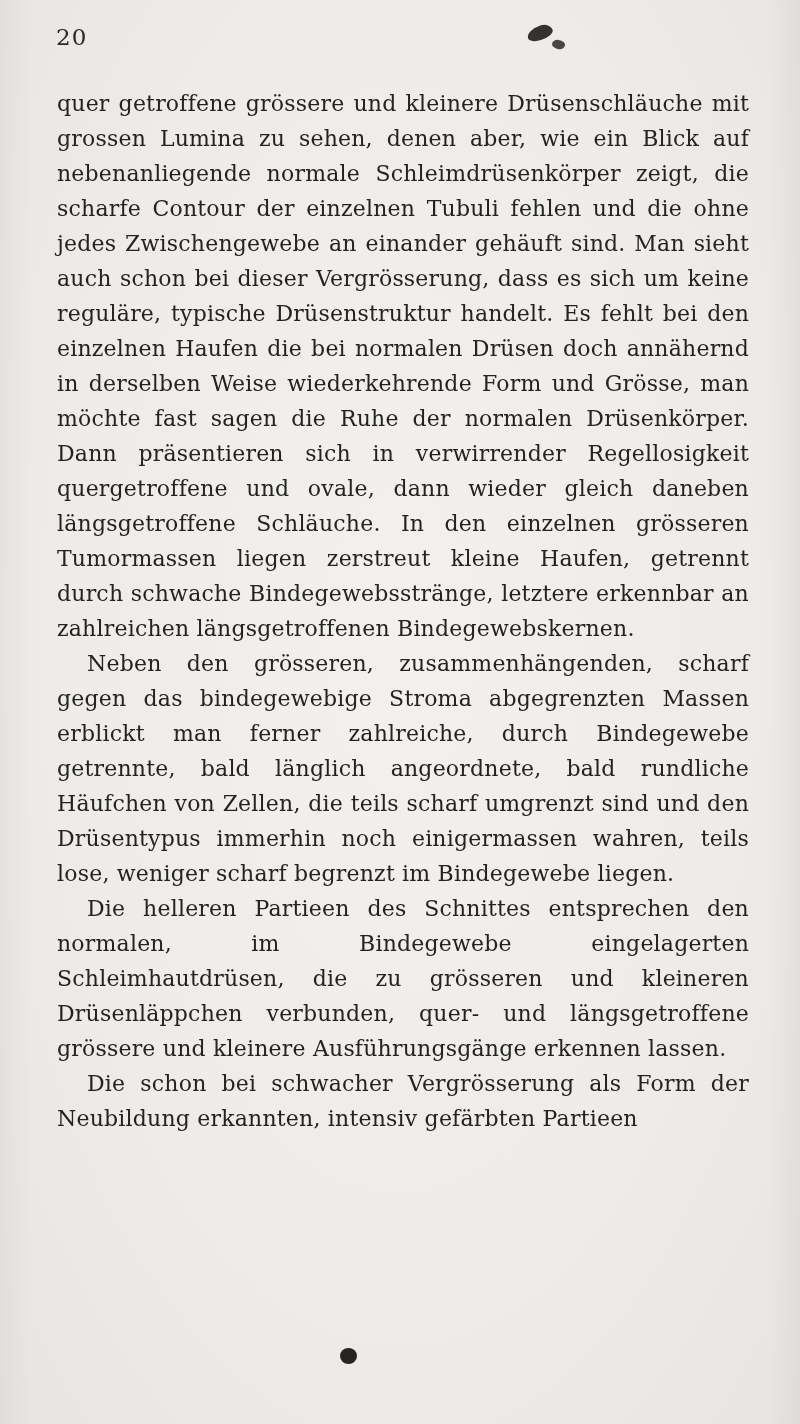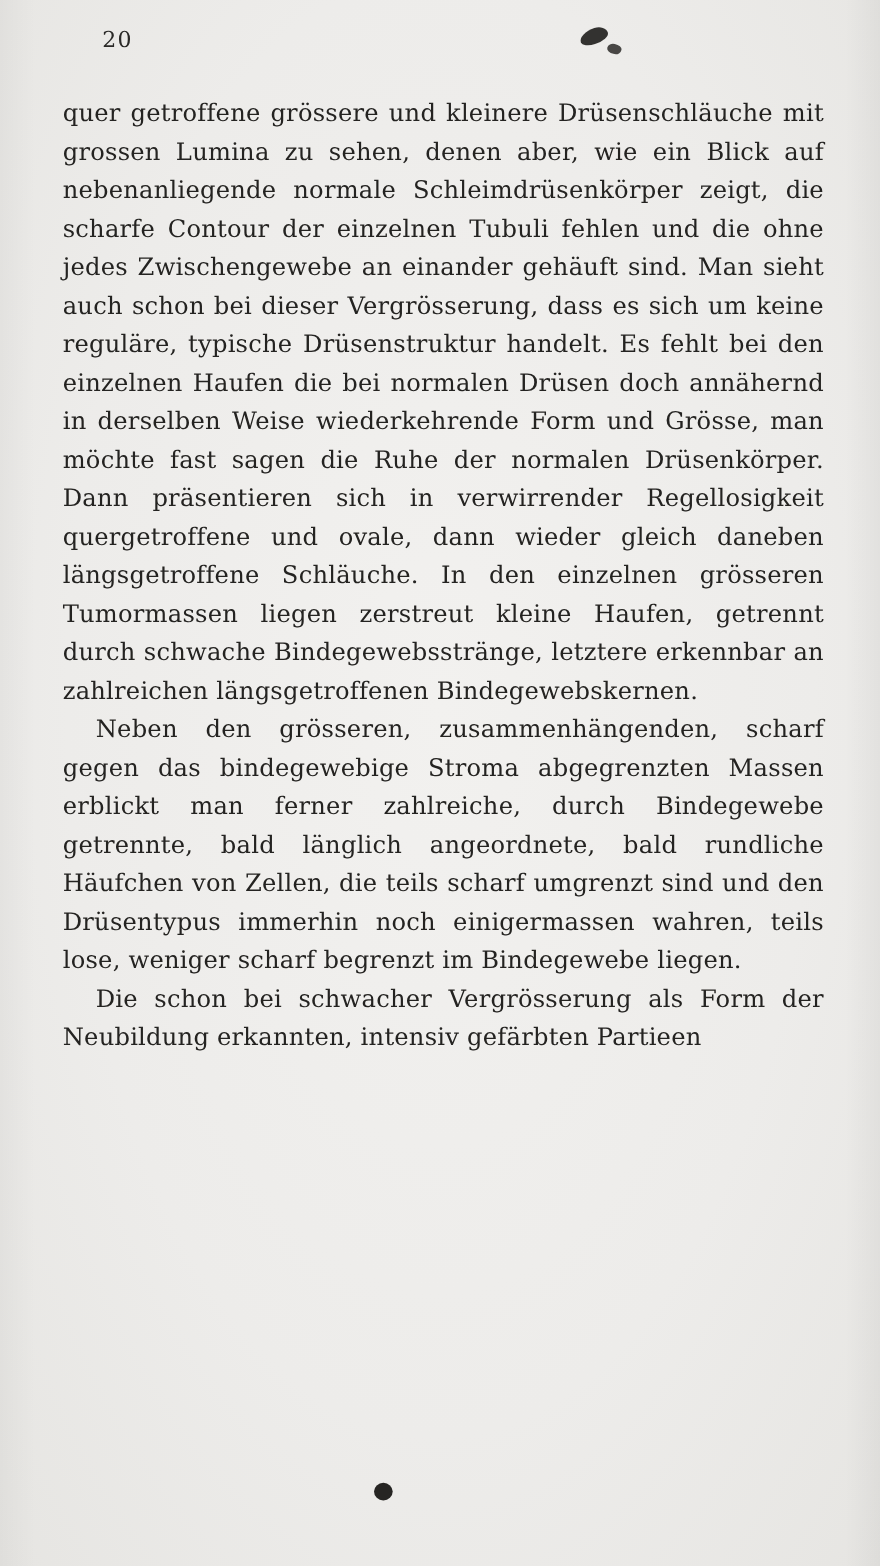--- a/index.html
+++ b/index.html
@@ -21,24 +21,23 @@
     height: 1424px;
     background:
       radial-gradient(ellipse at 50% 45%, #f2f1ef 0%, #edecea 60%, #e6e5e2 100%);
     color: #1d1c1a;
   }
 
   .page-number {
     position: absolute;
     top: 24px;
     left: 56px;
-    font-size: 20px;
+    font-size: 23px;
     letter-spacing: 1px;
     color: #2a2927;
-    margin-left: 37px;
   }
 
   .text-block {
     position: absolute;
     top: 86px;
     left: 57px;
     width: 692px;
     font-size: 22px;
     line-height: 35px;
     text-align: justify;
@@ -103,18 +102,19 @@
   <div class="edge-shade"></div>
 
   <div class="page-number">20</div>
 
   <div class="smudge-a"></div>
   <div class="smudge-b"></div>
 
   <div class="text-block">
     <p class="para no-indent">quer getroffene grössere und kleinere Drüsenschläuche mit grossen Lumina zu sehen, denen aber, wie ein Blick auf nebenanliegende normale Schleimdrüsenkörper zeigt, die scharfe Contour der einzelnen Tubuli fehlen und die ohne jedes Zwischengewebe an einander gehäuft sind. Man sieht auch schon bei dieser Vergrösserung, dass es sich um keine reguläre, typische Drüsenstruktur handelt. Es fehlt bei den einzelnen Haufen die bei normalen Drüsen doch annähernd in derselben Weise wiederkehrende Form und Grösse, man möchte fast sagen die Ruhe der normalen Drüsenkörper. Dann präsentieren sich in verwirrender Regellosigkeit quergetroffene und ovale, dann wieder gleich daneben längsgetroffene Schläuche. In den einzelnen grösseren Tumormassen liegen zerstreut kleine Haufen, getrennt durch schwache Bindegewebsstränge, letztere erkennbar an zahlreichen längsgetroffenen Bindegewebskernen.</p>
     <p class="para">Neben den grösseren, zusammenhängenden, scharf gegen das bindegewebige Stroma abgegrenzten Massen erblickt man ferner zahlreiche, durch Bindegewebe getrennte, bald länglich angeordnete, bald rundliche Häufchen von Zellen, die teils scharf umgrenzt sind und den Drüsentypus immerhin noch einigermassen wahren, teils lose, weniger scharf begrenzt im Bindegewebe liegen.</p>
+    <p class="para">Die helleren Partieen des Schnittes entsprechen den normalen, im Bindegewebe eingelagerten Schleimhautdrüsen, die zu grösseren und kleineren Drüsenläppchen verbunden, quer- und längsgetroffene grössere und kleinere Ausführungsgänge erkennen lassen.</p>
     <p class="para">Die schon bei schwacher Vergrösserung als Form der Neubildung erkannten, intensiv gefärbten Partieen</p>
   </div>
 
   <div class="ink-dot"></div>
 
 </div>
 
 </body></html>

